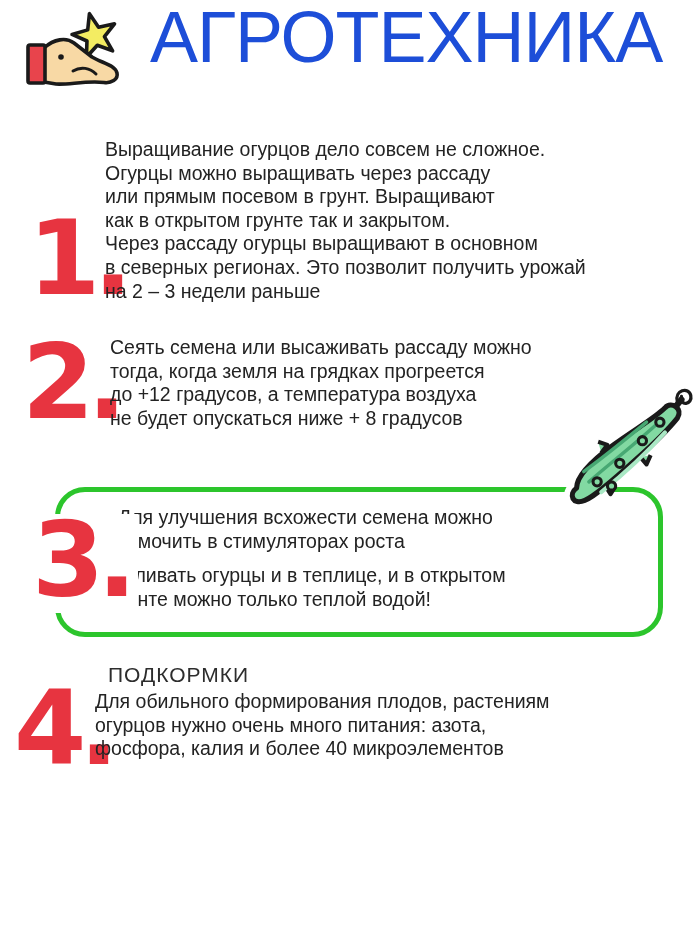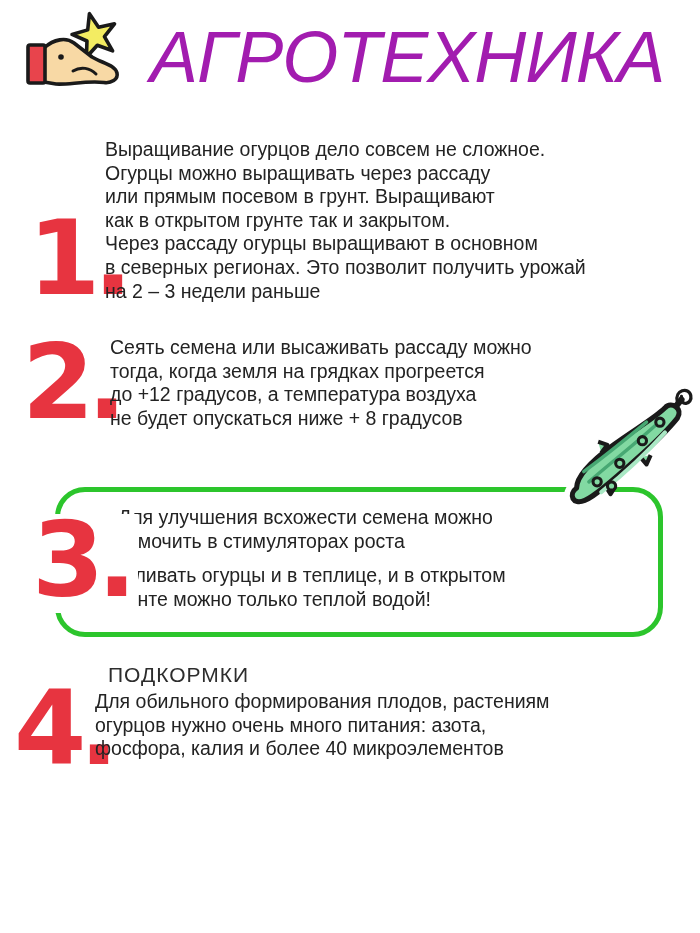--- a/index.html
+++ b/index.html
@@ -7,23 +7,23 @@
     position:relative;
     width:700px;height:933px;
     background:#ffffff;
     overflow:hidden;
     font-family:"Liberation Sans", sans-serif;
     color:#262626;
   }
   
   .header-icon{position:absolute;left:14px;top:6px;width:116px;height:100px;}
   .page-title{
-    position:absolute;left:150px;top:20px;
+    position:absolute;left:150px;top:0;
     font-size:72px;line-height:1.05;font-weight:400;
-    color:#a21caf;letter-spacing:-1px;white-space:nowrap;font-style:italic;
+    color:#1d4ed8;letter-spacing:-1px;white-space:nowrap;
   }
   
   .big-num{
     position:absolute;
     font-family:"DejaVu Sans", sans-serif;
     font-weight:700;
     color:#e73440;
     font-size:104px;line-height:0.86;
     letter-spacing:-7px;
     white-space:nowrap;

